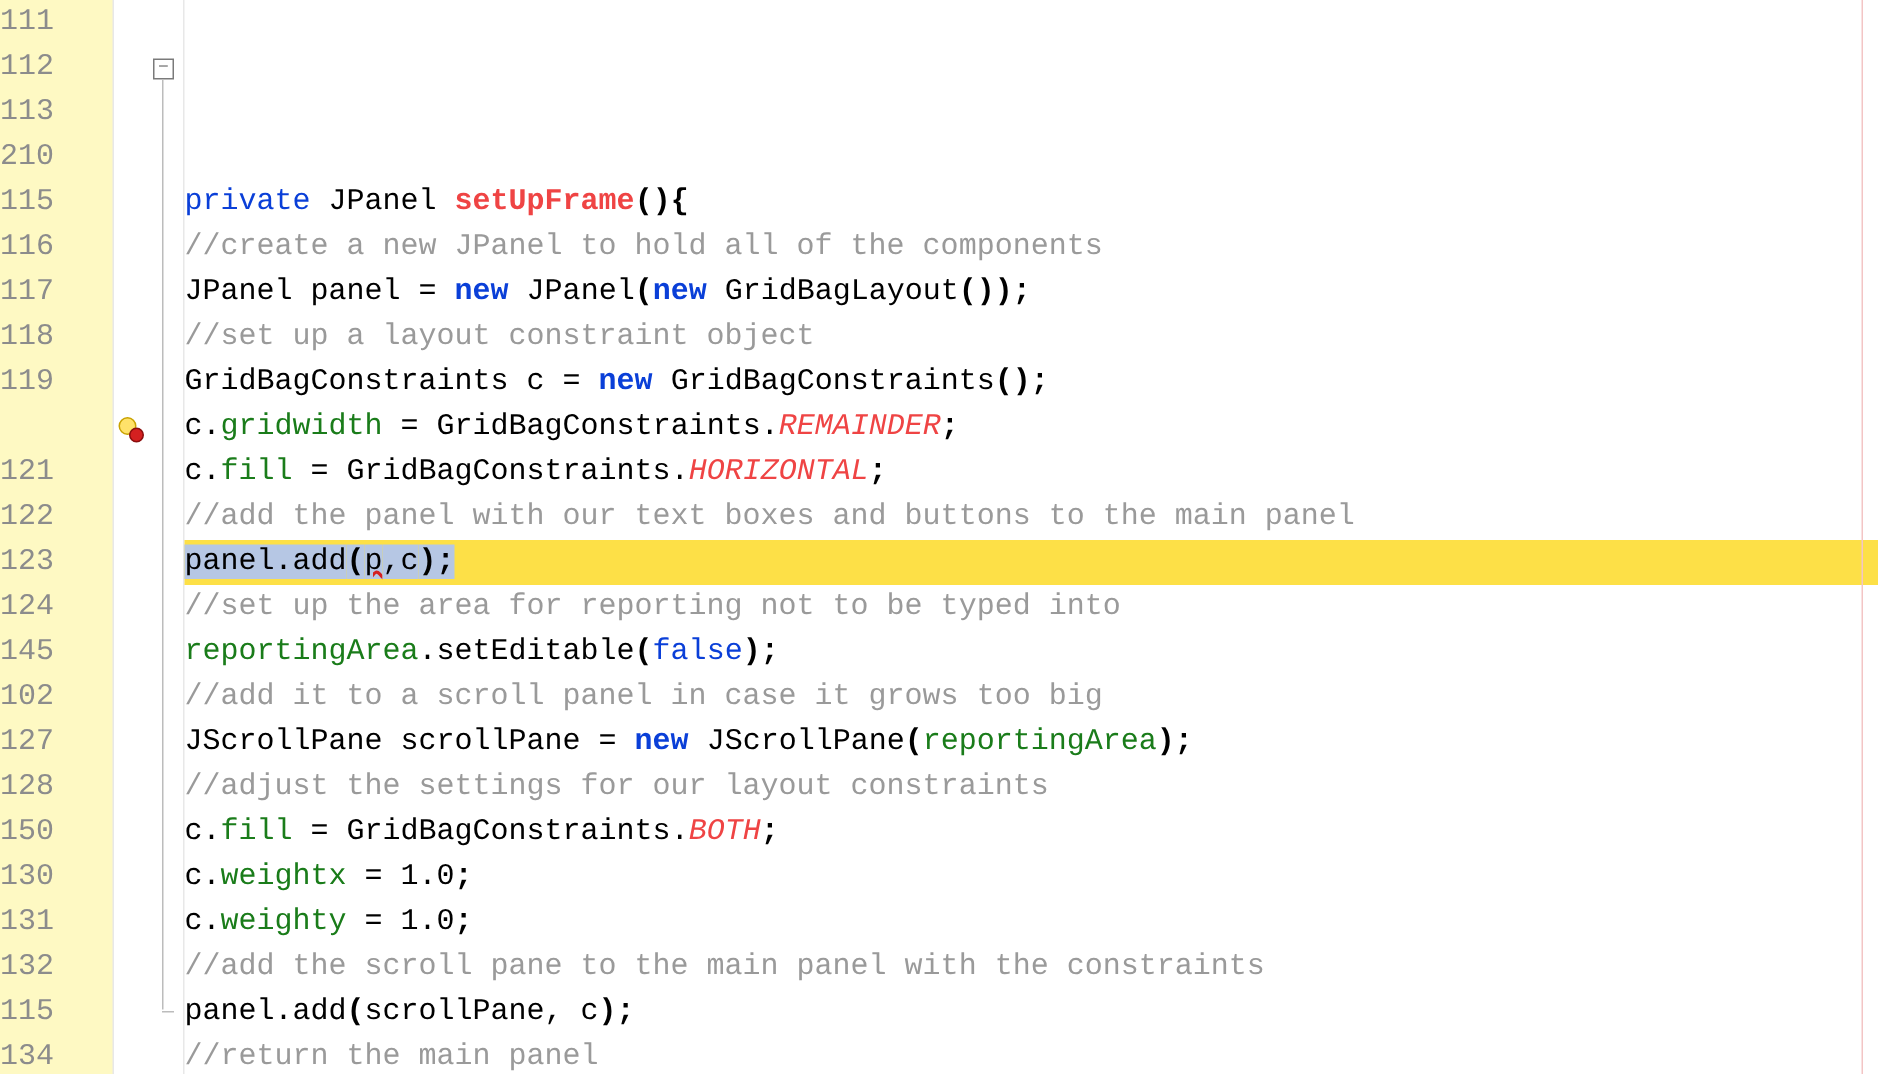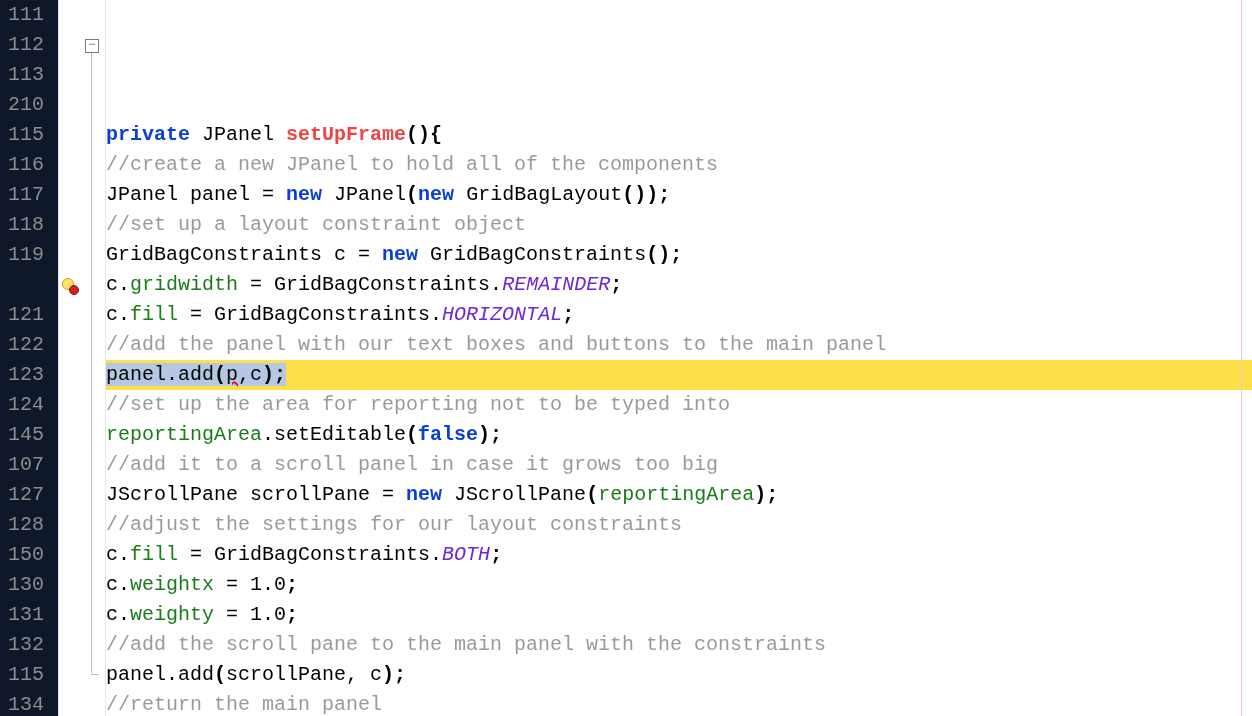--- a/index.html
+++ b/index.html
@@ -1,29 +1,29 @@
 <!DOCTYPE html>
 <html><head>
 <meta charset="utf-8">
 <style>
   html,body{margin:0;padding:0;width:1252px;height:716px;background:#fff;font-family:Menlo,Consolas,"Courier New",monospace;font-size:20px;line-height:30px;overflow:hidden}
   .editor{display:flex;width:100%;height:100%}
-  .gutter{width:52px;background:#0f172a;color:#8c8c8c;text-align:center;padding-right:6px;border-right:1px solid #e8e8e8;user-select:none;flex-shrink:0}
+  .gutter{width:52px;background:#fef9c3;color:#8c8c8c;text-align:left;padding-right:23px;border-right:1px solid #e8e8e8;user-select:none;flex-shrink:0}
   .marker-col{width:20px;background:#fff;position:relative;flex-shrink:0}
   .fold-col{width:26px;background:#fff;border-right:1px solid #e8e8e8;position:relative;flex-shrink:0}
   .code{flex:1;white-space:pre;color:#000;position:relative}
   .ln{height:30px}
   .code .row{height:30px;padding-left:0}
-  .tok-kw{color:#0a3fd8;font-weight:bold}
+  .tok-kw{color:#0a3fd8;font-weight:normal}
   .tok-type{color:#000;font-weight:normal}
   .tok-method-decl{color:#ef4444;font-weight:bold}
   .tok-comment{color:#9a9a9a}
   .tok-new{color:#0a3fd8;font-weight:bold}
   .tok-field{color:#1a7c1a}
-  .tok-const{color:#6d28d9;font-style:italic}
+  .tok-const{color:#ef4444;font-style:italic}
   .tok-err{color:#000;text-decoration:underline wavy #d42020}
   .tok-bold{font-weight:bold}
   .tok-num{color:#000}
   .indent1{padding-left:60px}
   .indent2{padding-left:120px}
   .row.hlrow{background:#fde047}
   .row.hlrow .hlspan{background:#b6c7e4}
   .right-edge{position:absolute;right:0;top:0;bottom:0;width:10px;border-left:1px solid #f3c5c5}
   .fold-box{position:absolute;left:6px;width:12px;height:12px;border:1px solid #7a7a7a;background:#fff;font-size:12px;line-height:10px;text-align:center;color:#7a7a7a}
   .fold-line{position:absolute;left:12px;width:0;border-left:1px solid #bcbcbc}
@@ -45,21 +45,21 @@
       <div class="ln">116</div>
       <div class="ln">117</div>
       <div class="ln">118</div>
       <div class="ln">119</div>
       <div class="ln"></div>
       <div class="ln">121</div>
       <div class="ln">122</div>
       <div class="ln">123</div>
       <div class="ln">124</div>
       <div class="ln">145</div>
-      <div class="ln">107</div>
+      <div class="ln">102</div>
       <div class="ln">127</div>
       <div class="ln">128</div>
       <div class="ln">150</div>
       <div class="ln">130</div>
       <div class="ln">131</div>
       <div class="ln">132</div>
       <div class="ln">115</div>
       <div class="ln">134</div>
     </div>
   <div class="marker-col" id="markers">

